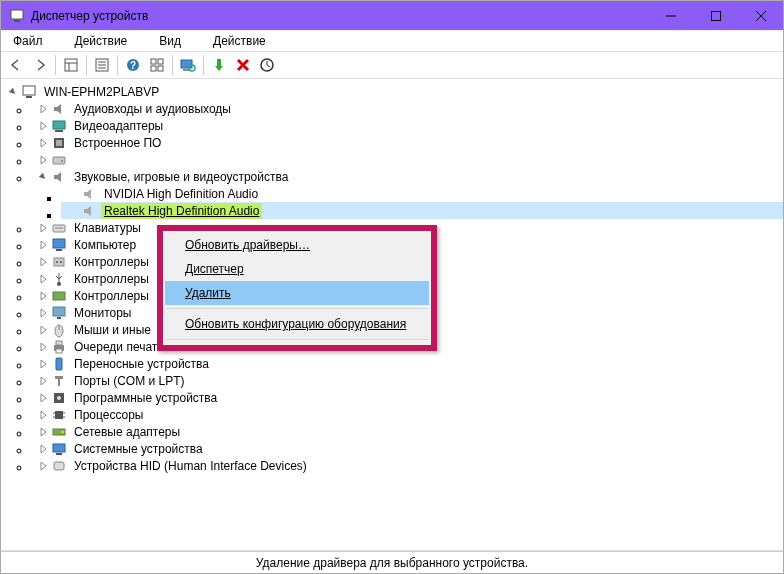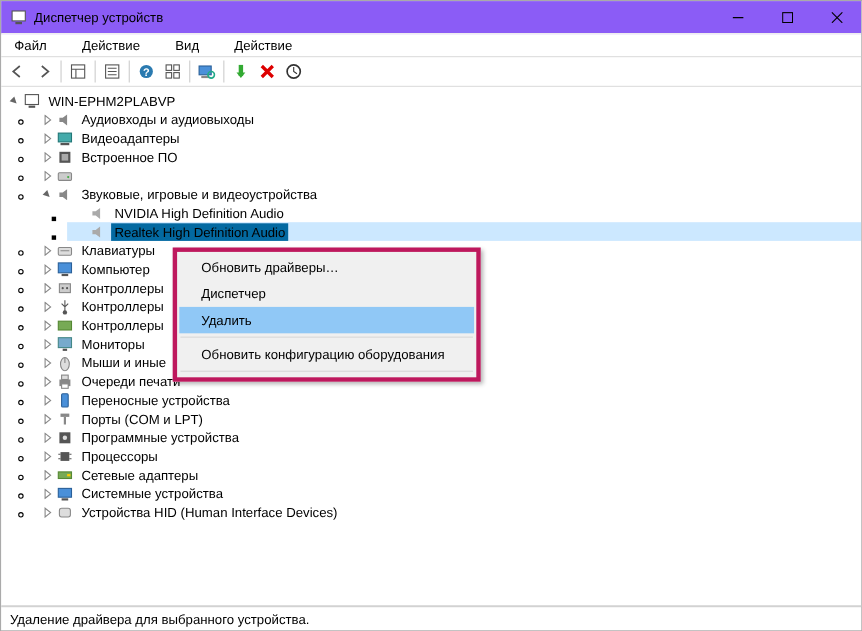--- a/index.html
+++ b/index.html
@@ -64,49 +64,52 @@
     .tree { list-style: none; }
     .tree-node { white-space: nowrap; }
     .node-row {
       display: flex;
       align-items: center;
       height: 17px;
       padding-left: 4px;
     }
     .node-row.selected { background: #cce8ff; }
     .node-row.selected .node-label {
-       background: #0369a1;
+       background: #bef264;
+       text-decoration: underline;
     }
     .expander {
       width: 16px; height: 16px;
       display: flex; align-items: center; justify-content: center;
       font-size: 10px;
       color: #666;
       cursor: pointer;
     }
     .expander.empty { visibility: hidden; }
     .node-icon { width: 16px; height: 16px; margin-right: 4px; display:flex;align-items:center;justify-content:center; }
     .node-label { padding: 1px 3px; font-size: 12px; }
     .children { padding-left: 18px; margin-left: 12px; }
     .statusbar {
       height: 22px;
       border-top: 1px solid #ccc;
       display: flex;
       align-items: center;
       padding: 0 8px;
       font-size: 12px;
+      justify-content: center;
     }
     .context-menu {
       position: absolute;
       background: #f0f0f0;
-      border: 4px solid #be185d;
+      border: 6px solid #be185d;
       box-shadow: 2px 2px 4px rgba(0,0,0,0.3);
       padding: 2px;
       min-width: 280px;
       z-index: 100;
+      text-decoration: underline;
     }
     .ctx-item {
       padding: 5px 20px;
       font-size: 12px;
     }
     .ctx-item:hover, .ctx-item.highlighted {
       background: #90c8f6;
     }
     .ctx-sep {
       height: 1px;

